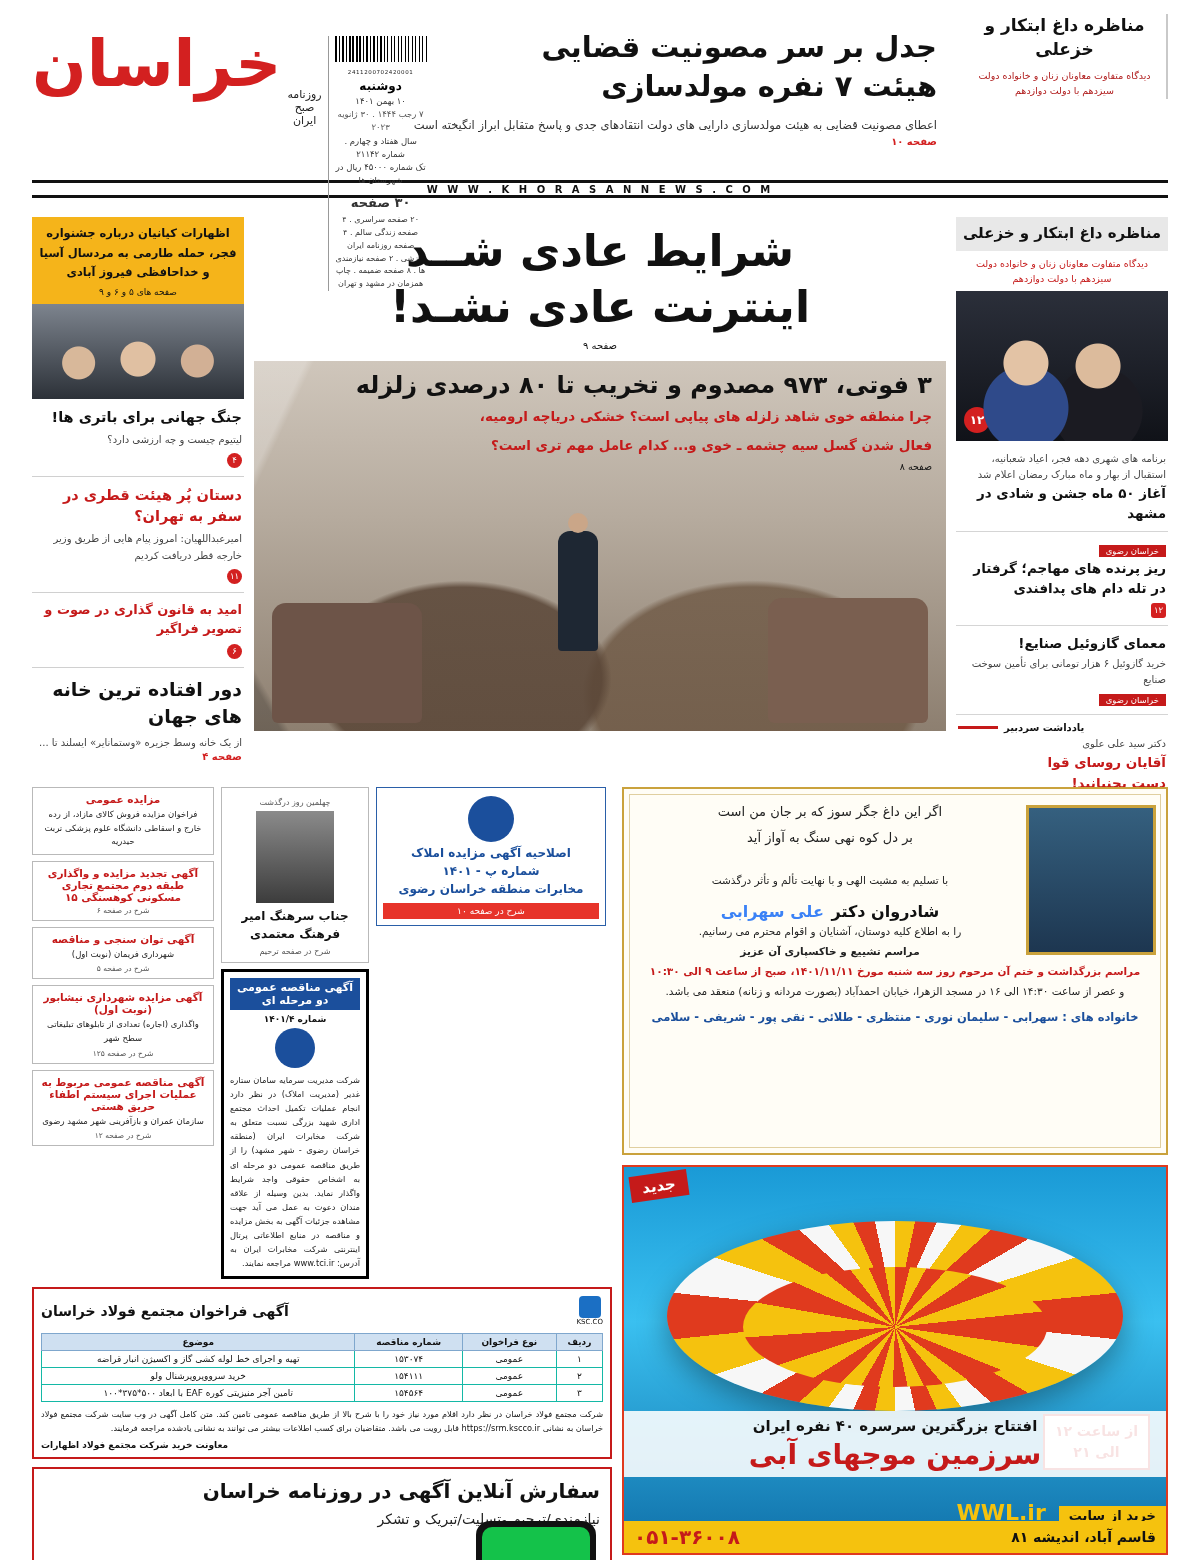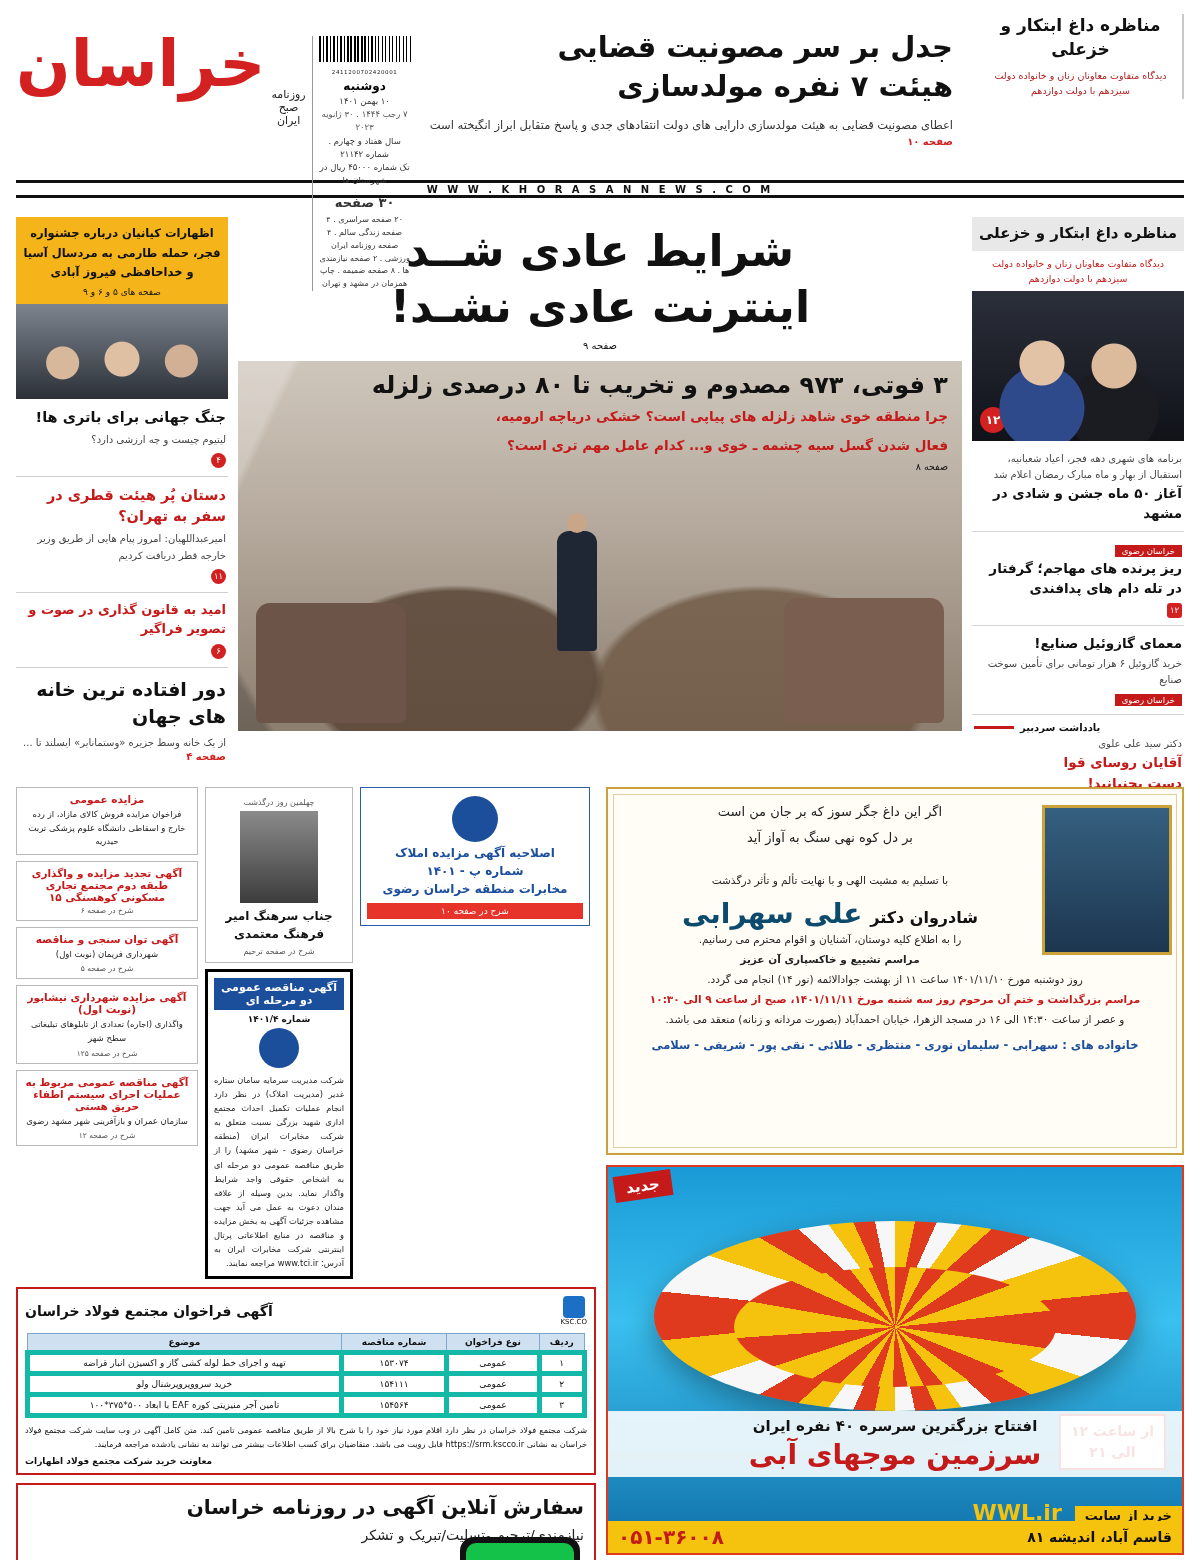--- a/index.html
+++ b/index.html
@@ -4,21 +4,21 @@
 <style>
   * { box-sizing: border-box; }
   html, body { margin:0; padding:0; }
   body {
     width:1200px; height:1560px;
     background:#ffffff;
     font-family:"DejaVu Sans", sans-serif;
     color:#111;
     overflow:hidden;
   }
-  .page { position:relative; width:1200px; height:1504px; padding:14px 16px;border-radius:11px; }
+  .page { position:relative; width:1200px; height:1504px; padding:14px 32px;border-radius:11px; }
 
   
   .masthead { display:flex; flex-direction:row-reverse; align-items:flex-start; gap:10px; height:160px; }
   .mh-logo { width:300px; display:flex; flex-direction:row-reverse; align-items:flex-start; gap:6px; }
   .logo-word {
     font-size:64px; font-weight:bold; color:#d32020; line-height:1;
     letter-spacing:-2px; margin-top:18px;
   }
   .logo-sub { font-size:11px; color:#222; margin-top:74px; writing-mode:horizontal-tb; }
   .mh-date {
@@ -148,21 +148,21 @@
 
   .ad-tender { border:3px solid #000000; padding:6px; margin-top:6px;}
   .ad-tender .h { background:#1b4f9c; color:#fff; font-size:11px; font-weight:bold; text-align:center; padding:3px; }
   .ad-tender .sub { font-size:9px; text-align:center; margin-top:4px; font-weight:bold;}
   .ad-tender p { font-size:8.3px; line-height:1.7; margin:5px 0 0; text-align:justify; color:#222; }
 
   .ad-steel { border:2px solid #c51a1a; margin-top:8px; padding:7px; }
   .ad-steel .h { font-size:14px; font-weight:bold; text-align:center; }
   table.tb { width:100%; border-collapse:collapse; margin-top:7px; font-size:9px; }
   table.tb th { background:#cfe0f1; border:1px solid #7fa7cd; padding:3px; font-weight:bold; }
-  table.tb td { border:5px solid #14b8a6; padding:3px; text-align:center; }
+  table.tb td { border:1px solid #14b8a6; padding:3px; text-align:center; }
   .ad-steel p { font-size:8.2px; line-height:1.7; margin:6px 0 0; text-align:justify; }
   .ad-steel .sign { font-size:9px; font-weight:bold; text-align:left; margin-top:4px; }
 
   .ad-online { border:2px solid #c51a1a; margin-top:8px; padding:10px; position:relative; height:240px; }
   .ad-online .t1 { font-size:20px; font-weight:bold; text-align:right; }
   .ad-online .t2 { font-size:14px; text-align:right; margin-top:8px; color:#222; }
   .ad-online .t3 { font-size:12px; text-align:left; margin-top:28px; color:#222; line-height:1.8;}
   .phonepic { position:absolute; right:14px; bottom:34px; width:120px; height:150px; }
   .phonepic .body{position:absolute;inset:0;background:#111;border-radius:14px;}
   .phonepic .scr{position:absolute;inset:6px;background:#14c24a;border-radius:10px;}
@@ -458,25 +458,24 @@
     <div class="ads-right">
 
       <div class="obit-big">
         <div class="frame"></div>
         <div class="portrait"></div>
         <div class="poem">اگر این داغ جگر سوز که بر جان من است</div>
         <div class="poem">بر دل کوه نهی سنگ به آواز آید</div>
         <div class="line" style="margin-top:20px">با تسلیم به مشیت الهی و با نهایت تألم و تأثر درگذشت</div>
         <div class="name">
           <span>شادروان دکتر</span>
-          <span style="color:#0c4a6e;font-size:28px">علی سهرابی</span>
+          <span style="color:#3b82f6;font-size:16px">علی سهرابی</span>
         </div>
         <div class="line">را به اطلاع کلیه دوستان، آشنایان و اقوام محترم می رسانیم.</div>
         <div class="line" style="font-weight:bold">مراسم تشییع و خاکسپاری آن عزیز</div>
-        <div class="line">روز دوشنبه مورخ ۱۴۰۱/۱۱/۱۰ ساعت ۱۱ از بهشت جوادالائمه (نور ۱۴) انجام می گردد.</div>
         <div class="line" style="font-weight:bold;color:#c51a1a">مراسم بزرگداشت و ختم آن مرحوم روز سه شنبه مورخ ۱۴۰۱/۱۱/۱۱، صبح از ساعت ۹ الی ۱۰:۳۰</div>
         <div class="line">و عصر از ساعت ۱۴:۳۰ الی ۱۶ در مسجد الزهرا، خیابان احمدآباد (بصورت مردانه و زنانه) منعقد می باشد.</div>
         <div class="fam">خانواده های : سهرابی - سلیمان نوری - منتظری - طلائی - نقی پور - شریفی - سلامی</div>
       </div>
 
       <div class="ad-park">
         <div class="slide"></div>
         <div class="slide2"></div>
         <div class="newtag">جدید</div>
         <div class="hours">

